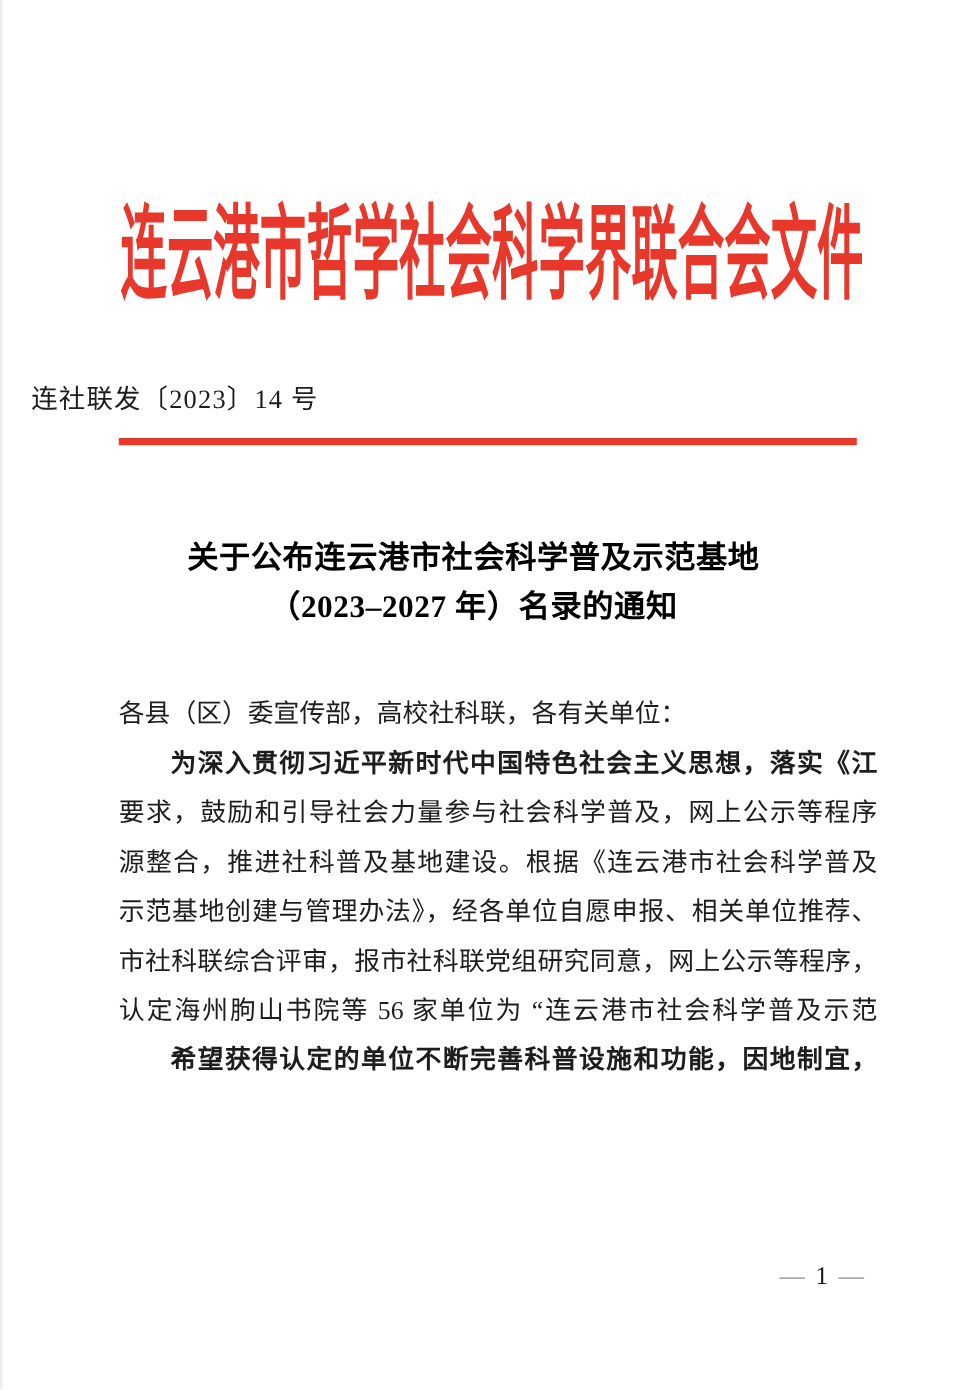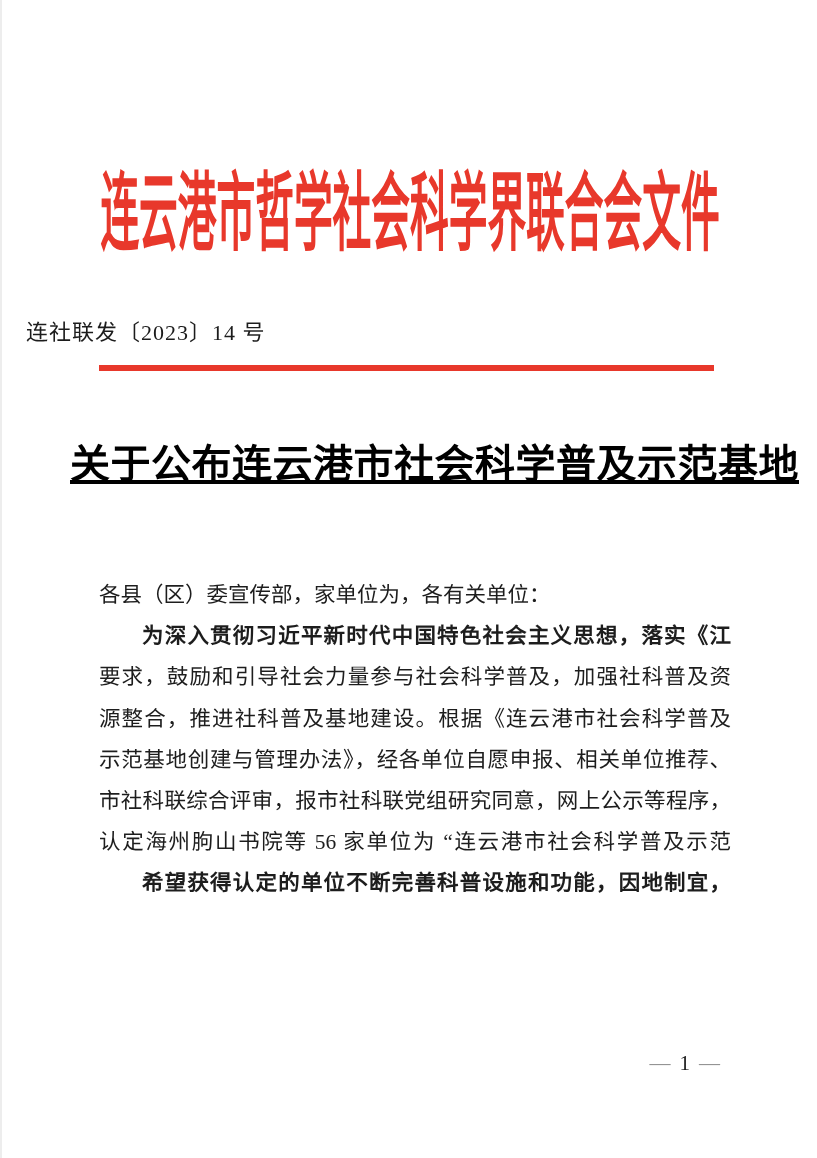--- a/index.html
+++ b/index.html
@@ -56,31 +56,30 @@
   .red-rule {
     position: absolute;
     left: 97px;
     top: 365px;
     width: 615px;
     height: 6px;
     background: var(--accent, #e8382b);
   }
   .notice-title {
     position: absolute;
-    left: 68px;
+    left: 44px;
     top: 444px;
     width: 697px;
     text-align: center;
     font-weight: bold;
-    font-size: 40px;
+    font-size: 26px;
     line-height: 41px;
     letter-spacing: 0.5px;
     color: #000000;
     white-space: nowrap;
-    text-decoration: underline;
   }
   .body-block {
     position: absolute;
     left: 97px;
     top: 575px;
     width: 632px;
     font-size: 21.5px;
     line-height: 41.2px;
     color: #1d1d1d;
   }
@@ -120,26 +119,27 @@
   <div class="org-title">
     <span class="org-title-inner">连云港市哲学社会科学界联合会文件</span>
   </div>
 
   <div class="doc-number">连社联发〔2023〕14 号</div>
 
   <div class="red-rule"></div>
 
   <div class="notice-title">
     <div>关于公布连云港市社会科学普及示范基地</div>
+    <div>（2023–2027 年）名录的通知</div>
   </div>
 
   <div class="body-block">
-    <div class="bl">各县（区）委宣传部，家单位为，各有关单位：</div>
+    <div class="bl">各县（区）委宣传部，高校社科联，各有关单位：</div>
     <div class="bl j ind">为深入贯彻习近平新时代中国特色社会主义思想，落实《江</div>
-    <div class="bl j">要求，鼓励和引导社会力量参与社会科学普及，加强社科普及资</div>
+    <div class="bl j">要求，鼓励和引导社会力量参与社会科学普及，网上公示等程序</div>
     <div class="bl j">源整合，推进社科普及基地建设。根据《连云港市社会科学普及</div>
     <div class="bl j">示范基地创建与管理办法》，经各单位自愿申报、相关单位推荐、</div>
     <div class="bl j">市社科联综合评审，报市社科联党组研究同意，网上公示等程序，</div>
     <div class="bl j">认定海州朐山书院等 56 家单位为 “连云港市社会科学普及示范</div>
     <div class="bl j ind">希望获得认定的单位不断完善科普设施和功能，因地制宜，</div>
   </div>
 
   <div class="pageno">
     <span class="dash">—</span><span class="num">1</span><span class="dash">—</span>
   </div>

